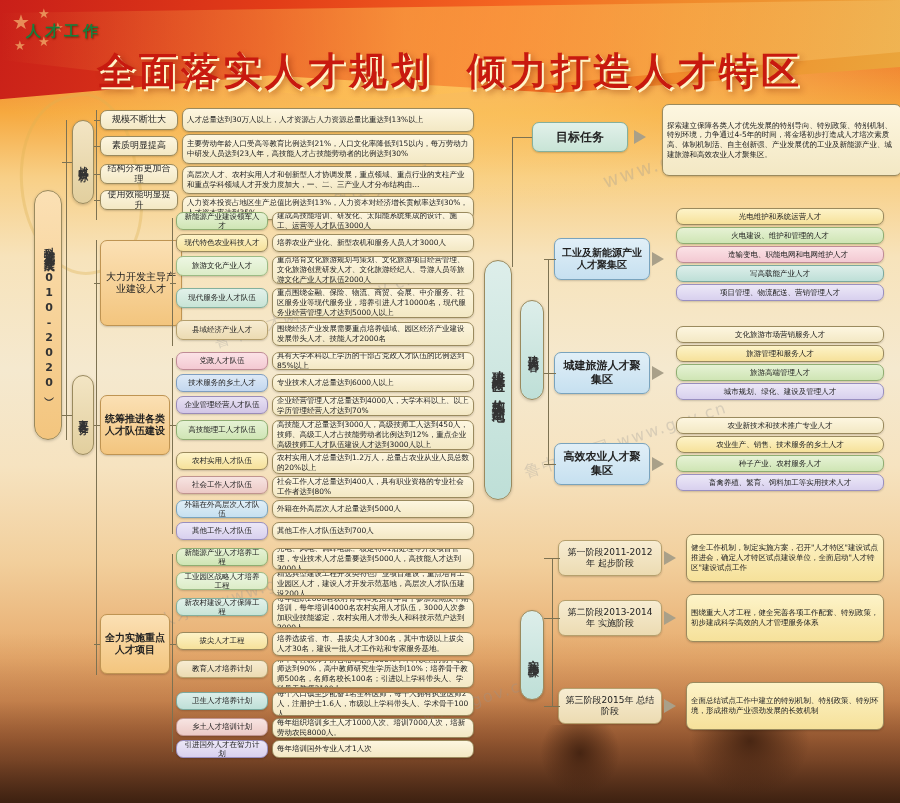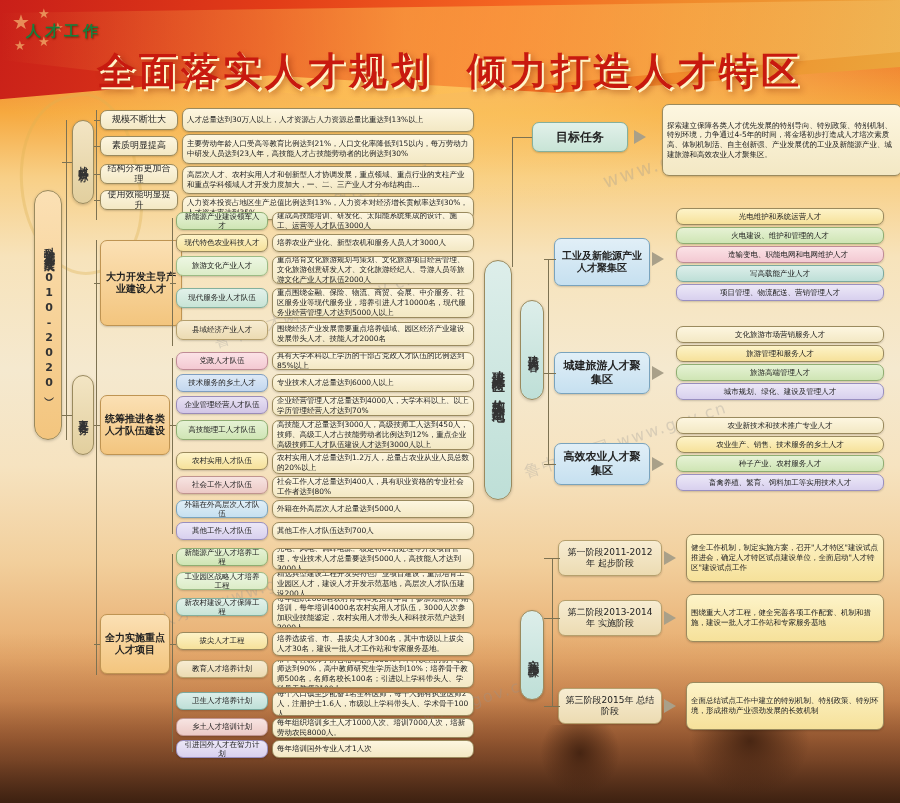--- a/index.html
+++ b/index.html
@@ -184,21 +184,21 @@
       <span class="tiny">高层次人才、农村实用人才和创新型人才协调发展，重点领域、重点行业的支柱产业和重点学科领域人才开发力度加大，一、二、三产业人才分布结构由…</span>
     </div>
 
   <div class="node g-cream" style="left:100px; top:190px; width:78px; height:20px;">
       <span>使用效能明显提升</span>
     </div>
   <div class="node txt g-cream" style="left:182px; top:196px; width:292px; height:24px;">
       <span class="tiny">人力资本投资占地区生产总值比例达到13%，人力资本对经济增长贡献率达到30%，人才资本率达到35%</span>
     </div>
 
-  <div class="node g-orange" style="left:100px; top:240px; width:82px; height:86px; font-size:10px; font-weight:bold;">
+  <div class="node g-orange" style="left:100px; top:240px; width:82px; height:86px; font-size:10px; font-weight:normal;">
       <span>大力开发主导产业建设人才</span>
     </div>
 
   <div class="node g-green" style="left:176px; top:212px; width:92px; height:18px;">
       <span class="tiny">新能源产业建设领军人才</span>
     </div>
   <div class="node txt g-cream" style="left:272px; top:212px; width:202px; height:18px;">
       <span class="tiny">建成高技能培训、研发化、太阳能系统集成的设计、施工、运营等人才队伍3000人</span>
     </div>
 
@@ -363,21 +363,21 @@
   </div>
 
   <div class="node g-mint" style="left:532px; top:122px; width:96px; height:30px; font-size:12px; font-weight:bold;">
       <span>目标任务</span>
     </div>
   <div class="bigarrow" style="left:634px; top:130px;"></div>
   <div class="node txt g-cream" style="left:662px; top:104px; width:240px; height:72px;">
       <span class="tiny">探索建立保障各类人才优先发展的特别导向、特别政策、特别机制、特别环境，力争通过4-5年的时间，将金塔初步打造成人才培次素质高、体制机制活、自主创新强、产业发展优的工业及新能源产业、城建旅游和高效农业人才聚集区。</span>
     </div>
 
-  <div class="node g-sky" style="left:554px; top:238px; width:96px; height:48px; font-size:10px; font-weight:bold;text-align:center;">
+  <div class="node g-sky" style="left:554px; top:238px; width:96px; height:42px; font-size:10px; font-weight:bold;text-align:center;">
       <span>工业及新能源产业人才聚集区</span>
     </div>
   <div class="bigarrow" style="left:652px; top:252px;"></div>
   <div class="node g-yellow" style="left:676px; top:208px; width:208px; height:17px;">
       <span class="tiny">光电维护和系统运营人才</span>
     </div>
   <div class="node g-green" style="left:676px; top:227px; width:208px; height:17px;">
       <span class="tiny">火电建设、维护和管理的人才</span>
     </div>
   <div class="node g-pink" style="left:676px; top:246px; width:208px; height:17px;padding-left:20px;">
@@ -430,21 +430,21 @@
   <div class="bigarrow" style="left:664px; top:551px;"></div>
   <div class="node txt g-yellow" style="left:686px; top:534px; width:198px; height:48px;">
       <span class="tiny">健全工作机制，制定实施方案，召开"人才特区"建设试点推进会，确定人才特区试点建设单位，全面启动"人才特区"建设试点工作</span>
     </div>
 
   <div class="node g-sand" style="left:558px; top:600px; width:104px; height:36px; font-size:9px;">
       <span>第二阶段2013-2014年 实施阶段</span>
     </div>
   <div class="bigarrow" style="left:664px; top:611px;"></div>
   <div class="node txt g-yellow" style="left:686px; top:594px; width:198px; height:48px;">
-      <span class="tiny">围绕重大人才工程，健全完善各项工作配套、机制和措施，建设一批人才工作站和专家服务基地</span>
+      <span class="tiny">围绕重大人才工程，健全完善各项工作配套、特别政策，初步建成科学高效的人才管理服务体系</span>
     </div>
 
   <div class="node g-sand" style="left:558px; top:688px; width:104px; height:36px; font-size:9px;">
       <span>第三阶段2015年 总结阶段</span>
     </div>
   <div class="bigarrow" style="left:664px; top:699px;"></div>
   <div class="node txt g-yellow" style="left:686px; top:682px; width:198px; height:48px;">
       <span class="tiny">全面总结试点工作中建立的特别机制、特别政策、特别环境，形成推动产业强劲发展的长效机制</span>
     </div>
 

